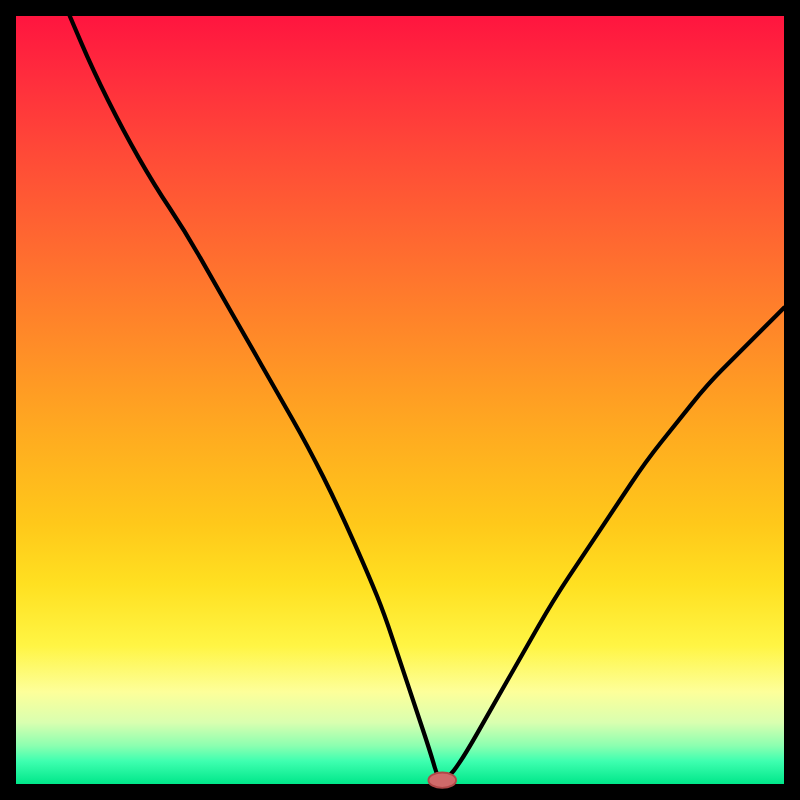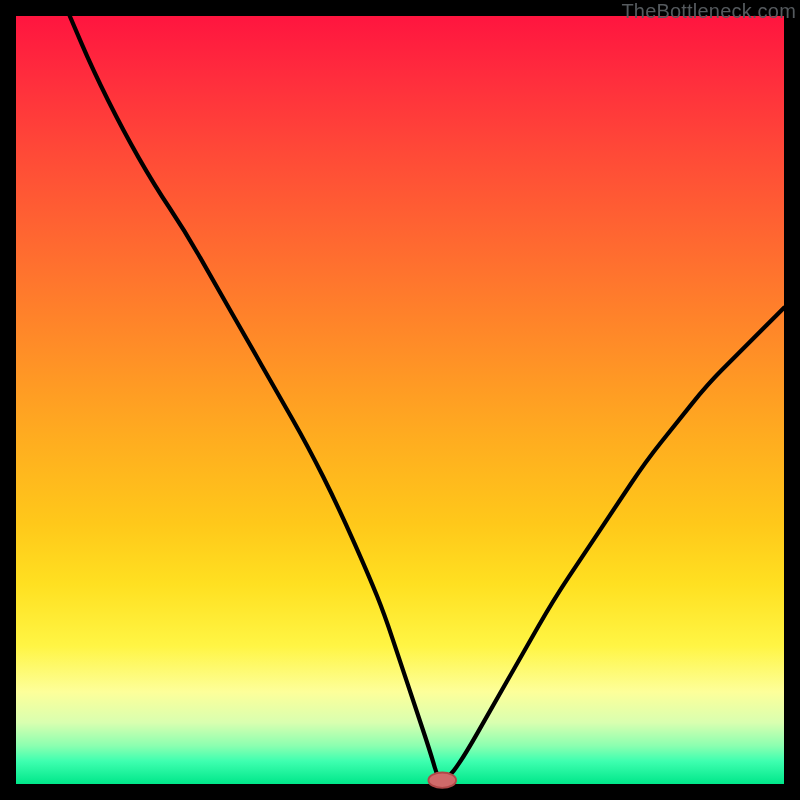--- a/index.html
+++ b/index.html
@@ -63,14 +63,13 @@
 </head>
 <body>
 
 <div class="frame">
   <div class="plot-area">
     <svg class="curve" viewBox="0 0 100 100" preserveAspectRatio="none">
       <path fill="none" stroke="#000000" stroke-width="0.55" stroke-linecap="round" stroke-linejoin="round" d="M 7 0 Q 7 0 8.5 3.5000000000000004 Q 10 7.000000000000001 12 11 Q 14 15 16 18.5 Q 18 22 20 25 Q 22 28.000000000000004 24 31.5 Q 26 35 28 38.5 Q 30 42 32 45.5 Q 34 49 36 52.5 Q 38 56.00000000000001 40 60 Q 42 64 44 68.5 Q 46 73 47 75.5 Q 48 78 49 81 Q 50 84 51 87 Q 52 90 53 93 Q 54 96 54.5 97.75 Q 55 99.5 55.5 99.5 Q 56 99.5 57 98.25 Q 58 97 60 93.5 Q 62 90 64 86.5 Q 66 83 68 79.5 Q 70 76 72 73 Q 74 70 76 67 Q 78 64 80 61 Q 82 57.99999999999999 84 55.5 Q 86 53 88 50.5 Q 90 48 92 46 Q 94 44 96 42 Q 98 40 99 39 T 100 38"></path>
       <ellipse fill="#d06a6a" stroke="#b04848" stroke-width="0.25" cx="55.5" cy="99.5" rx="1.8" ry="1"></ellipse>
     </svg>
   </div>
-  <div class="watermark">TheBottleneck.com</div>
 </div>
 
 </body></html>

